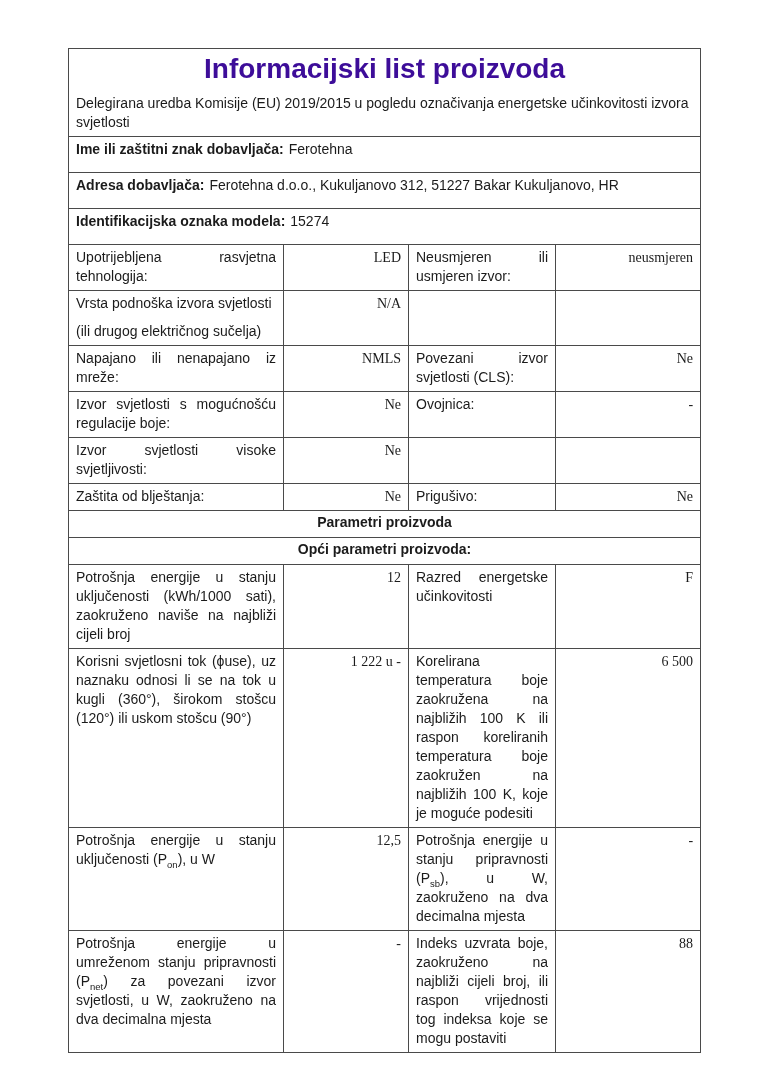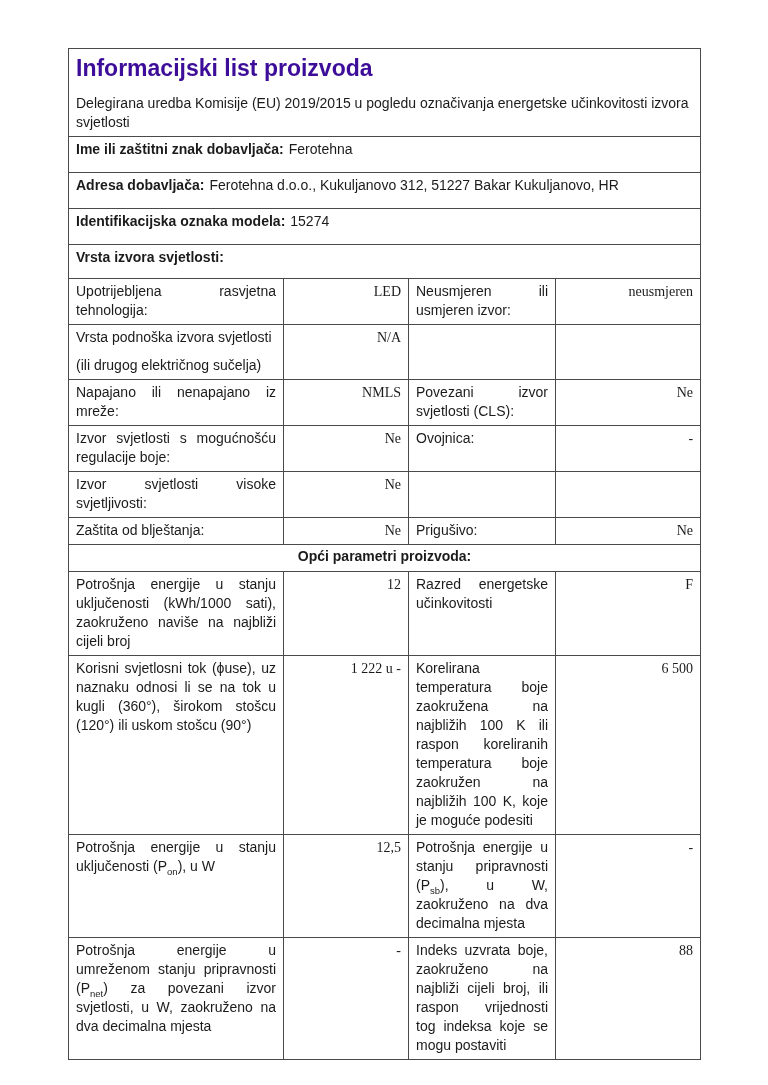--- a/index.html
+++ b/index.html
@@ -28,24 +28,25 @@
     padding: 3px 7px 4px 7px;
     font-size: 14px;
     line-height: 19px;
     word-wrap: break-word;
   }
   td.title-cell {
     padding: 8px 11px 10px 11px;
   }
   h1.doc-title {
     margin: 0;
-    font-size: 23px;
+    font-size: 28px;
     line-height: 33px;
     font-weight: bold;
     color: #3d0d99;
+    text-align: center;
   }
   p.doc-subtitle {
     margin: 9px 0 0 0;
     font-size: 14px;
     line-height: 19px;
   }
   tr.info-row td { height: 28px; }
   tr.info-row .label { font-weight: bold; margin-top: 14px; }
   tr.info-row .value { margin-left: 5px; }
   tr.type-row td { height: 26px; font-weight: bold; }
@@ -105,23 +106,20 @@
       <tr class="info-row">
         <td colspan="4">
           <span class="label">Adresa dobavljača:</span><span class="value">Ferotehna d.o.o., Kukuljanovo 312, 51227 Bakar Kukuljanovo, HR</span>
         </td>
       </tr>
       <tr class="info-row">
         <td colspan="4">
           <span class="label">Identifikacijska oznaka modela:</span><span class="value">15274</span>
         </td>
       </tr>
-      <tr class="type-row">
-        <td colspan="4">Vrsta izvora svjetlosti:</td>
-      </tr>
     </tbody>
 
     <tbody id="light-source-rows">
         <tr style="height: 40px;">
           <td class="cell-param">Upotrijebljena rasvjetna tehnologija:</td>
           <td class="cell-value">LED</td>
           <td class="cell-param">Neusmjeren ili usmjeren izvor:</td>
           <td class="cell-value">neusmjeren</td>
         </tr>
         <tr style="height: 48px;">
@@ -151,20 +149,23 @@
         <tr style="height: 25px;">
           <td class="cell-param">Zaštita od blještanja:</td>
           <td class="cell-value">Ne</td>
           <td class="cell-param">Prigušivo:</td>
           <td class="cell-value">Ne</td>
         </tr>
       </tbody>
 
     <tbody>
       <tr class="section-row">
+        <td colspan="4">Parametri proizvoda</td>
+      </tr>
+      <tr class="section-row">
         <td colspan="4">Opći parametri proizvoda:</td>
       </tr>
     </tbody>
 
     <tbody id="general-params-rows">
         <tr style="height: 77px;">
           <td class="cell-param">Potrošnja energije u stanju uključenosti (kWh/1000 sati), zaokruženo naviše na najbliži cijeli broj</td>
           <td class="cell-value">12</td>
           <td class="cell-param">Razred energetske učinkovitosti</td>
           <td class="cell-value">F</td>

